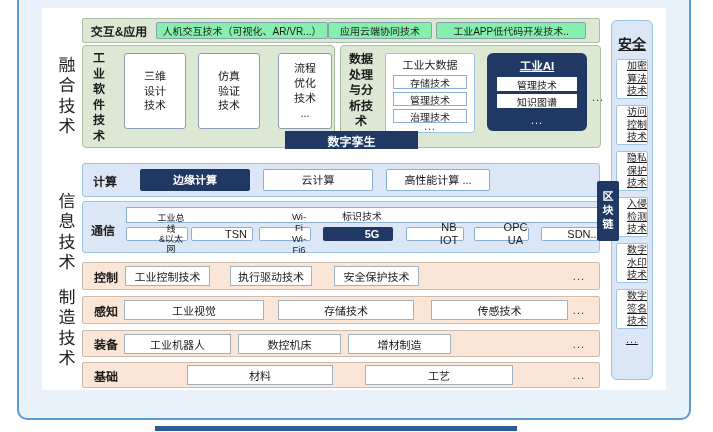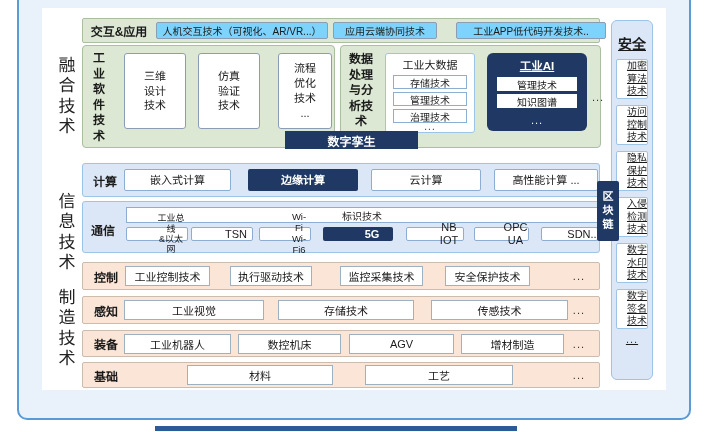--- a/index.html
+++ b/index.html
@@ -10,21 +10,21 @@
   .panel{position:absolute;left:42px;top:8px;width:624px;height:382px;background:#ffffff;}
 
   .side-label{position:absolute;width:24px;font-size:17px;line-height:1.2;text-align:center;
               white-space:pre-line;color:#222;letter-spacing:0;}
 
   
   .green-row{position:absolute;left:40px;top:10px;width:518px;height:25px;box-sizing:border-box;
              background:#dce8d3;border:1px solid #a9bfa0;border-radius:2px;
              display:flex;align-items:center;padding-left:4px;}
   .row-label{font-weight:bold;font-size:12px;text-align:center;flex:none;}
-  .wbox{background:#7dd3fc;border:1px solid #8a9db5;border-radius:2px;height:17px;
+  .wbox{background:#86efac;border:1px solid #8a9db5;border-radius:2px;height:17px;
         display:flex;align-items:center;justify-content:center;font-size:10px;flex:none;box-sizing:border-box;}
 
   
   .gbox{position:absolute;top:37px;height:103px;box-sizing:border-box;background:#dce8d3;
         border:1px solid #a9bfa0;border-radius:4px;display:flex;}
   .vlabel{font-weight:bold;font-size:12px;line-height:1.3;text-align:center;white-space:pre-line;flex:none;}
   .tallbox{width:62px;height:76px;background:#fff;border:1px solid #8a9db5;border-radius:3px;
            display:flex;align-items:center;justify-content:center;text-align:center;
            font-size:11px;line-height:1.35;white-space:pre-line;flex:none;margin-top:7px;box-sizing:border-box;}
 
@@ -102,22 +102,22 @@
 技
 术</div>
     <div class="side-label" style="left:13px;top:280px;">制
 造
 技
 术</div>
 
     <div class="green-row">
       <span class="row-label" style="width:64px;">交互&amp;应用</span>
       <span class="wbox" style="width:172px;margin-left:5px;">人机交互技术（可视化、AR/VR...）</span>
-      <span class="wbox" style="width:104px;margin-left:5px;">应用云端协同技术</span>
-      <span class="wbox" style="width:150px;margin-left:19px;">工业APP低代码开发技术..</span>
+      <span class="wbox" style="width:104px;">应用云端协同技术</span>
+      <span class="wbox" style="width:150px;margin-left:4px;">工业APP低代码开发技术..</span>
     </div>
 
     <div class="gbox" style="left:40px;width:253px;padding-left:8px;">
       <span class="vlabel" style="width:16px;margin-top:5px;">工
 业
 软
 件
 技
 术</span>
       <span class="tallbox" style="margin-left:17px;">三维
@@ -151,21 +151,20 @@
         <div class="minibox" style="width:80px;">知识图谱</div>
         <div class="more">...</div>
       </div>
       <span class="more" style="align-self:center;margin-left:5px;">...</span>
     </div>
 
     <div class="twin-bar">数字孪生</div>
 
     <div class="blue-row computing">
       <span class="row-label" style="width:36px;">计算</span>
-      <span class="bluebox" style="width:107px;margin-left:1px;">嵌入式计算</span>
       <span class="bluebox dark" style="width:110px;margin-left:17px;">边缘计算</span>
       <span class="bluebox" style="width:110px;margin-left:13px;">云计算</span>
       <span class="bluebox" style="width:104px;margin-left:13px;">高性能计算 ...</span>
     </div>
 
     <div class="blue-row comm">
       <span class="row-label">通信</span>
       <div class="id-band">标识技术</div>
       <span class="bluebox commbox" style="left:43px;width:62px;font-size:9px;">工业总线
 &amp;以太网</span>
@@ -179,38 +178,36 @@
     </div>
 
     <div class="blockchain">区
 块
 链</div>
 
     <div class="peach-row" style="top:254px;height:28px;">
       <span class="row-label" style="width:36px;">控制</span>
       <span class="pbox" style="width:85px;margin-left:1px;">工业控制技术</span>
       <span class="pbox" style="width:82px;margin-left:20px;">执行驱动技术</span>
-      <span class="pbox" style="width:83px;margin-left:28px;">监控采集技术</span>
       <span class="pbox" style="width:85px;margin-left:22px;">安全保护技术</span>
       <span class="more">...</span>
     </div>
 
     <div class="peach-row" style="top:288px;height:28px;">
       <span class="row-label" style="width:36px;">感知</span>
       <span class="pbox" style="width:140px;">工业视觉</span>
       <span class="pbox" style="width:136px;margin-left:14px;">存储技术</span>
       <span class="pbox" style="width:137px;margin-left:17px;">传感技术</span>
       <span class="more">...</span>
     </div>
 
     <div class="peach-row" style="top:322px;height:27px;">
       <span class="row-label" style="width:36px;">装备</span>
       <span class="pbox" style="width:107px;">工业机器人</span>
       <span class="pbox" style="width:103px;margin-left:7px;">数控机床</span>
-      <span class="pbox" style="width:105px;margin-left:8px;">AGV</span>
       <span class="pbox" style="width:103px;margin-left:7px;">增材制造</span>
       <span class="more">...</span>
     </div>
 
     <div class="peach-row" style="top:354px;height:26px;">
       <span class="row-label" style="width:36px;">基础</span>
       <span class="pbox" style="width:146px;margin-left:63px;">材料</span>
       <span class="pbox" style="width:148px;margin-left:32px;">工艺</span>
       <span class="more">...</span>
     </div>

